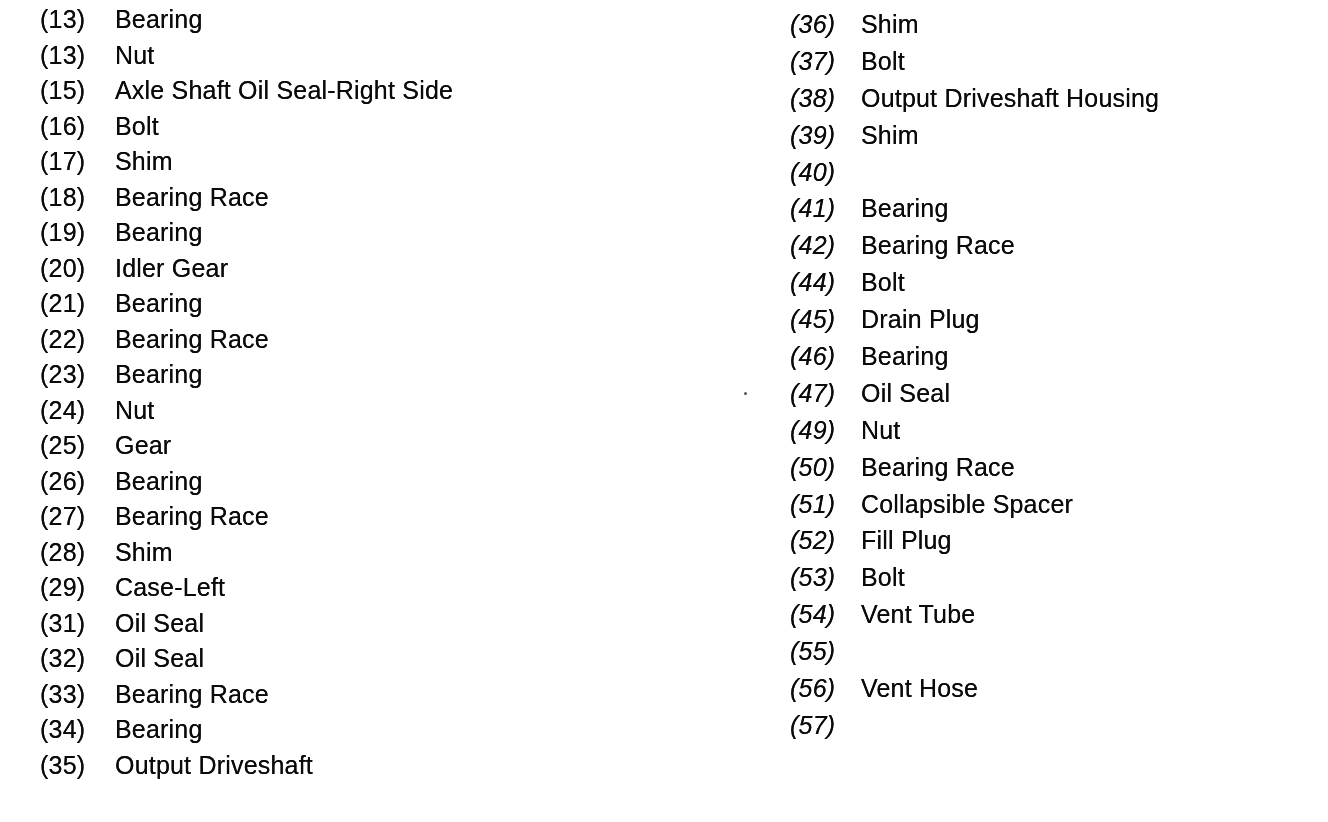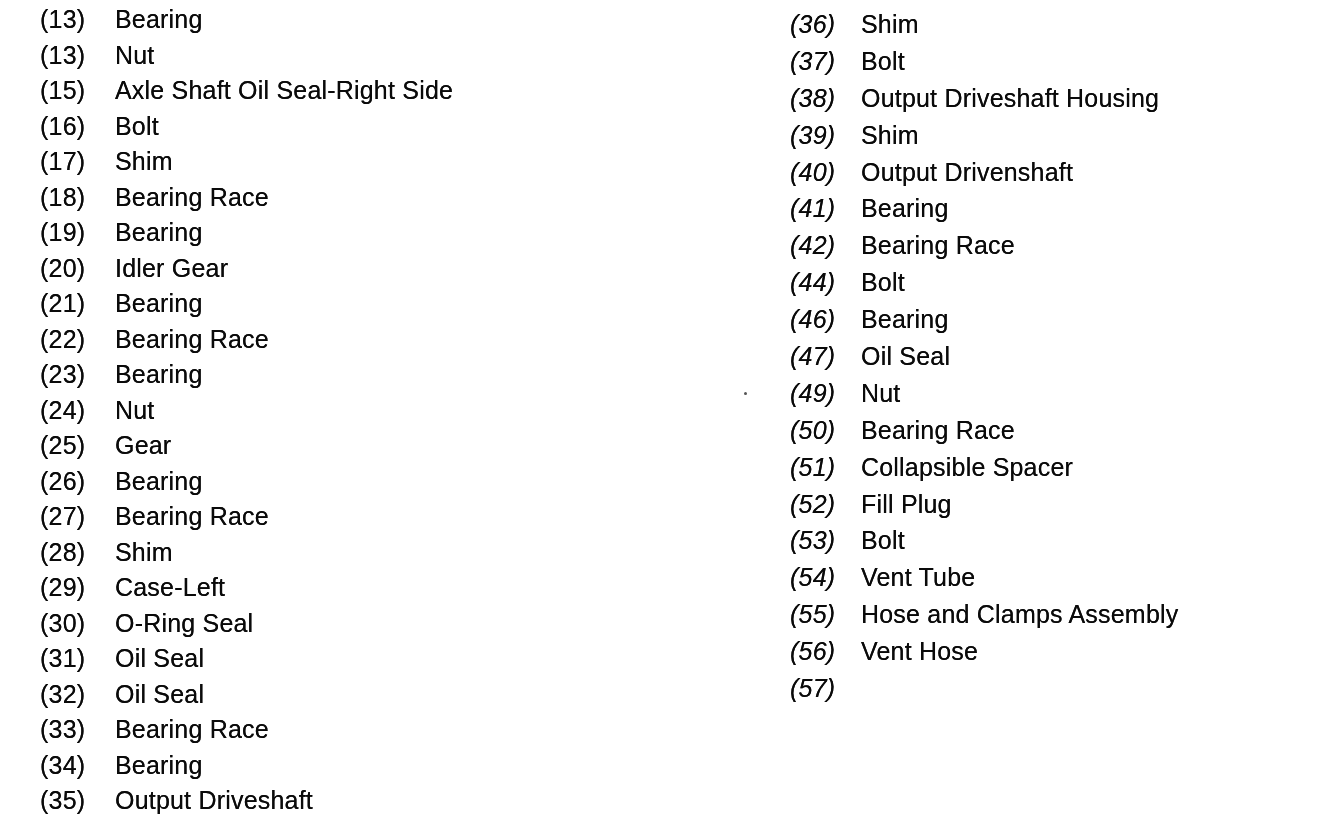--- a/index.html
+++ b/index.html
@@ -137,24 +137,20 @@
   <div class="row">
     <span class="num">(28)</span>
     <span class="label">Shim</span>
   </div>
 
   <div class="row">
     <span class="num">(29)</span>
     <span class="label">Case-Left</span>
   </div>
 
-  <div class="row">
-    <span class="num">(30)</span>
-    <span class="label">O-Ring Seal</span>
-  </div>
 
   <div class="row">
     <span class="num">(31)</span>
     <span class="label">Oil Seal</span>
   </div>
 
   <div class="row">
     <span class="num">(32)</span>
     <span class="label">Oil Seal</span>
   </div>
@@ -190,39 +186,42 @@
     <span class="label">Output Driveshaft Housing</span>
   </div>
 
   <div class="row">
     <span class="num">(39)</span>
     <span class="label">Shim</span>
   </div>
 
   <div class="row">
     <span class="num">(40)</span>
-    <span class="label">Output Drivenshaft</span>
   </div>
 
   <div class="row">
     <span class="num">(41)</span>
     <span class="label">Bearing</span>
   </div>
 
   <div class="row">
     <span class="num">(42)</span>
     <span class="label">Bearing Race</span>
   </div>
 
 
   <div class="row">
     <span class="num">(44)</span>
     <span class="label">Bolt</span>
   </div>
 
+  <div class="row">
+    <span class="num">(45)</span>
+    <span class="label">Drain Plug</span>
+  </div>
 
   <div class="row">
     <span class="num">(46)</span>
     <span class="label">Bearing</span>
   </div>
 
   <div class="row">
     <span class="num">(47)</span>
     <span class="label">Oil Seal</span>
   </div>
@@ -253,21 +252,20 @@
     <span class="label">Bolt</span>
   </div>
 
   <div class="row">
     <span class="num">(54)</span>
     <span class="label">Vent Tube</span>
   </div>
 
   <div class="row">
     <span class="num">(55)</span>
-    <span class="label">Hose and Clamps Assembly</span>
   </div>
 
   <div class="row">
     <span class="num">(56)</span>
     <span class="label">Vent Hose</span>
   </div>
 
   <div class="row">
     <span class="num">(57)</span>
   </div>

